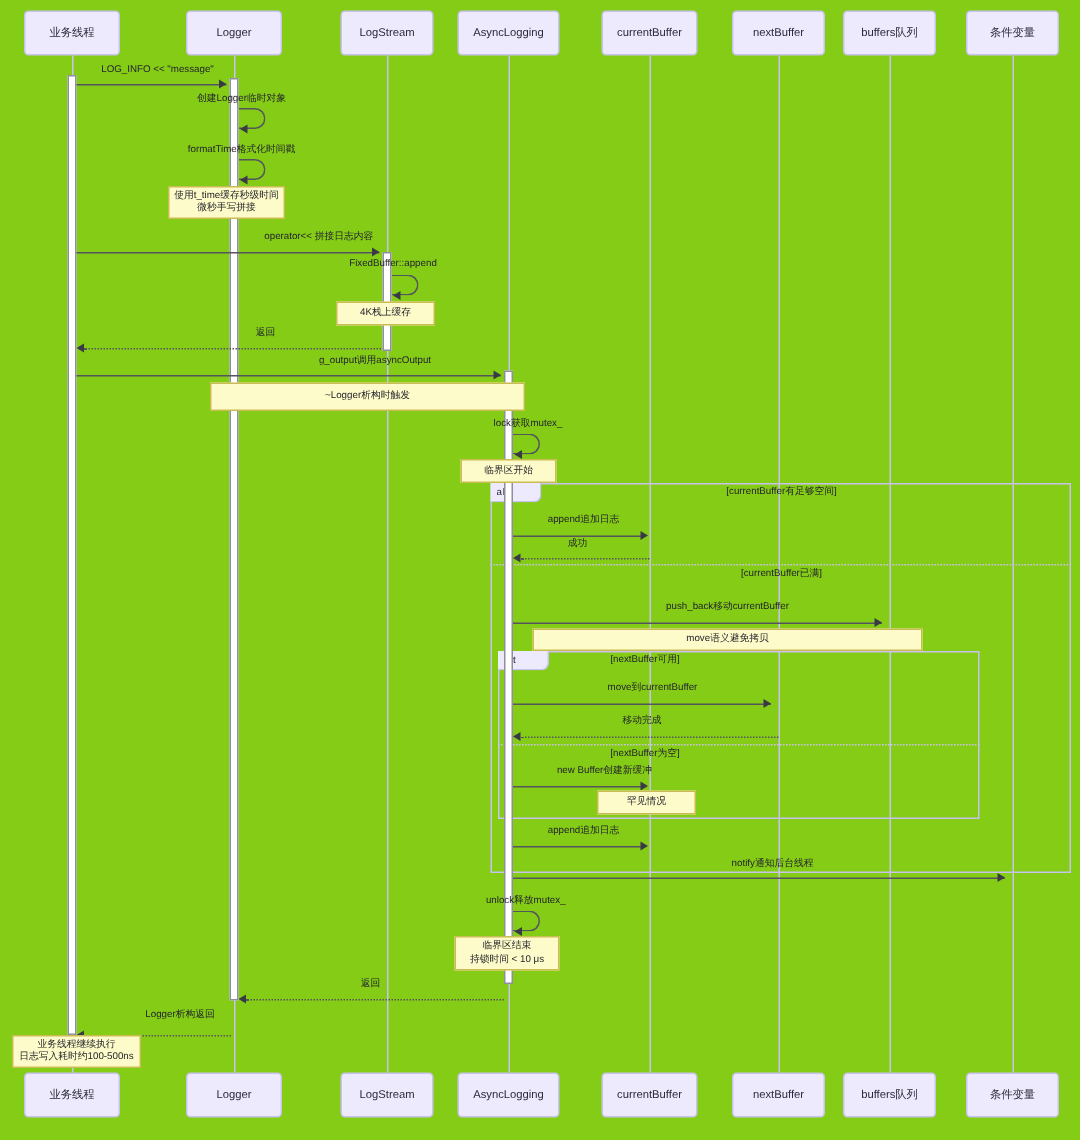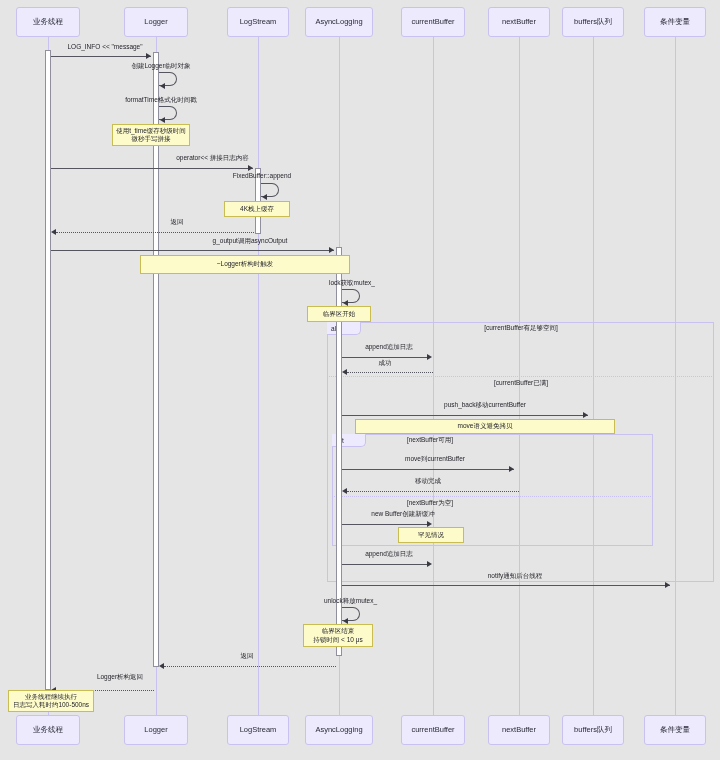--- a/index.html
+++ b/index.html
@@ -5,21 +5,21 @@
   * { box-sizing: border-box; }
   html, body {
     margin: 0; padding: 0;
     background: #ffffff;
     font-family: "Liberation Sans", "DejaVu Sans", sans-serif;
   }
   #diagram {
     position: relative;
     width: 720px;
     height: 760px;
-    background: #e5e5e5;
+    background: #84cc16;
     overflow: hidden;
   }
   .participant {
     position: absolute;
     background: #eceafc;
     border: 1px solid #c9c2f0;
     border-radius: 3px;
     color: #2a2a38;
     font-size: 7.5px;
     display: flex;

